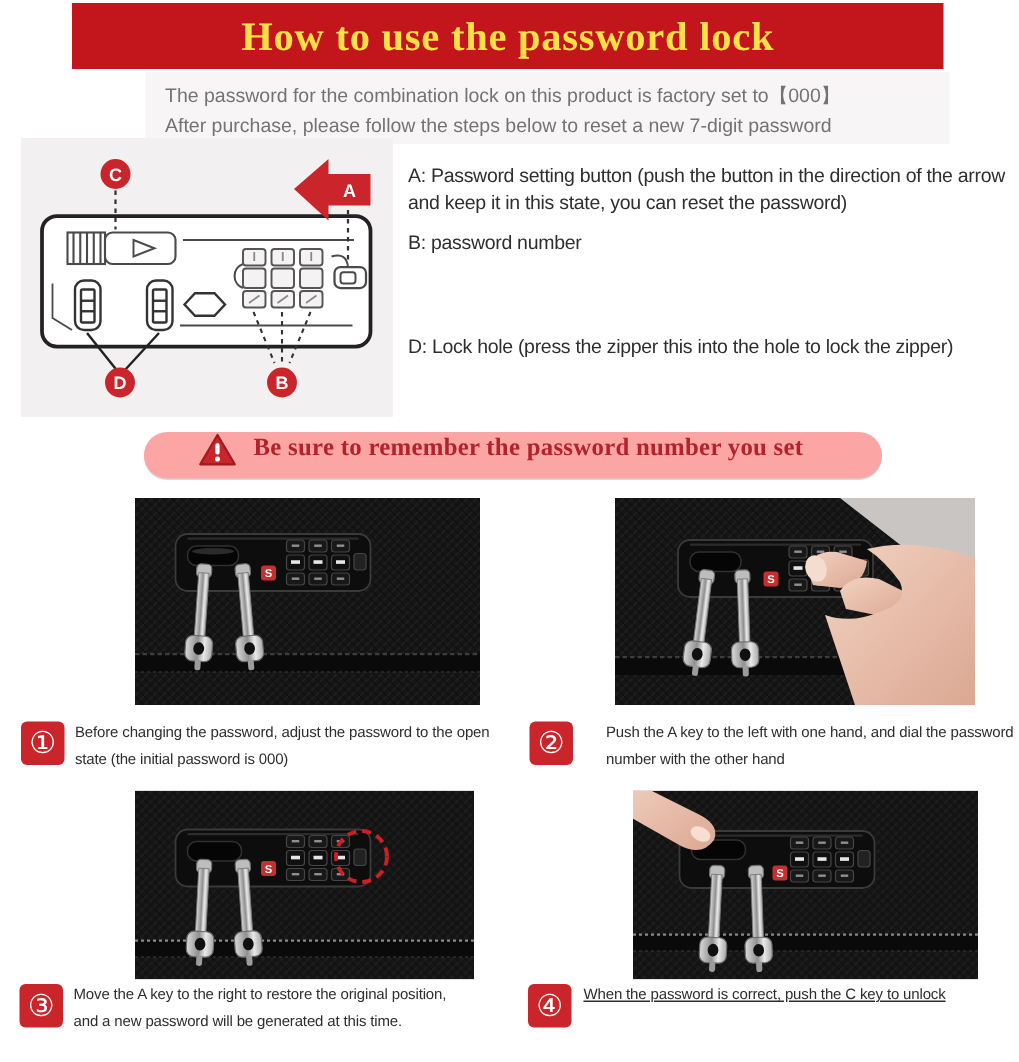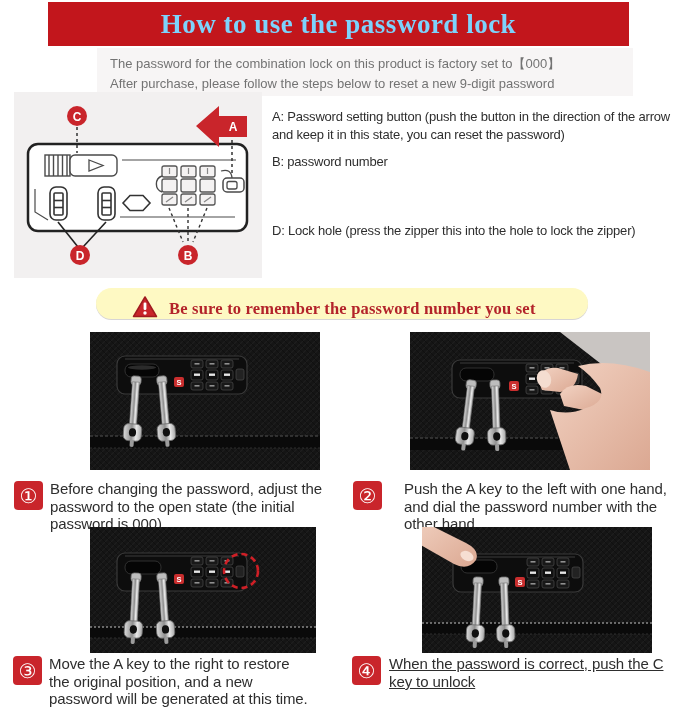--- a/index.html
+++ b/index.html
@@ -3,55 +3,55 @@
 <meta charset="utf-8">
 <style>
   html,body{margin:0;padding:0;background:#fff;}
   #page{position:relative;width:679px;height:708px;background:#fff;overflow:hidden;
         font-family:"Liberation Sans",sans-serif;color:#3a3a3a;}
   .abs{position:absolute;}
 
   
   #banner{left:48px;top:2px;width:581px;height:44px;background:#c2161c;
           display:flex;align-items:center;justify-content:center;}
-  #banner h1{margin:0;color:#7dd3fc;font-family:"Liberation Serif",serif;
+  #banner h1{margin:0;color:#fde047;font-family:"Liberation Serif",serif;
              font-weight:bold;font-size:27px;letter-spacing:.5px;}
 
   
   #intro{left:97px;top:48px;width:536px;height:48px;background:#f7f5f5;
          padding:6px 0 0 13px;box-sizing:border-box;}
   #intro div{font-size:13px;line-height:20px;color:#737373;}
 
   
   #diagram-panel{left:14px;top:92px;width:248px;height:186px;background:#f2f0f0;}
 
   
   .legend{left:272px;width:407px;font-size:13px;line-height:17.5px;color:#2e2e2e;letter-spacing:-0.2px;}
   #legend-a{top:108px;} #legend-b{top:153px;} #legend-c{top:178px;} #legend-d{top:222px;}
 
   
-  #warning{left:96px;top:288px;width:492px;height:31px;background:#fef9c3;
-           border-radius:16px;display:flex;align-items:flex-end;box-shadow:0 1px 0 #d7d5d5;}
+  #warning{left:96px;top:288px;width:492px;height:31px;background:#fca5a5;
+           border-radius:16px;display:flex;align-items:flex-start;box-shadow:0 1px 0 #d7d5d5;}
   #warning .tri{margin-left:36px;display:flex;}
   #warning .wtext{margin-left:11px;font-family:"Liberation Serif",serif;font-weight:bold;
                   font-size:16.5px;color:#b3232a;letter-spacing:.2px;}
 
   
   .photo{overflow:hidden;}
   #photo1{left:90px;top:332px;width:230px;height:138px;}
   #photo2{left:410px;top:332px;width:240px;height:138px;}
   #photo3{left:90px;top:527px;width:226px;height:126px;}
   #photo4{left:422px;top:527px;width:230px;height:126px;}
 
   
   .badge{width:29px;height:29px;background:#c9252b;border-radius:4px;display:flex;
          align-items:center;justify-content:center;color:#fff;font-size:20px;line-height:1;}
   #badge1{left:14px;top:481px;} #badge2{left:353px;top:481px;}
   #badge3{left:13px;top:656px;} #badge4{left:352px;top:656px;}
-  .steptext{font-size:15px;line-height:17.5px;color:#2e2e2e;letter-spacing:-0.1px;}
+  .steptext{font-size:10px;line-height:17.5px;color:#2e2e2e;letter-spacing:-0.1px;}
   #step1-text{left:50px;top:480px;width:298px;}
   #step2-text{left:404px;top:480px;width:290px;}
   #step3-text{left:49px;top:655px;width:262px;}
   #step4-text{left:389px;top:655px;width:288px;text-decoration:underline;}
 
   svg text{font-family:"Liberation Sans",sans-serif;}
 </style>
 </head>
 <body>
 
@@ -112,21 +112,21 @@
 </svg>
 
 <div id="page">
 
   <div id="banner" class="abs">
     <h1>How to use the password lock</h1>
   </div>
 
   <div id="intro" class="abs">
     <div>The password for the combination lock on this product is factory set to【000】</div>
-    <div>After purchase, please follow the steps below to reset a new 9-digit password</div>
+    <div>After purchase, please follow the steps below to reset a new 7-digit password</div>
   </div>
 
   <div id="diagram-panel" class="abs">
     <svg width="248" height="186" viewBox="0 0 248 186">
 
       <rect x="14" y="52" width="219" height="87" rx="10" fill="#fff" stroke="#222" stroke-width="2.5"></rect>
 
       <rect x="31" y="63" width="25" height="21" fill="#fff" stroke="#4a4a4a" stroke-width="1.4"></rect>
       <g stroke="#4a4a4a" stroke-width="1.4">
         <line x1="35" y1="63" x2="35" y2="84"></line>

